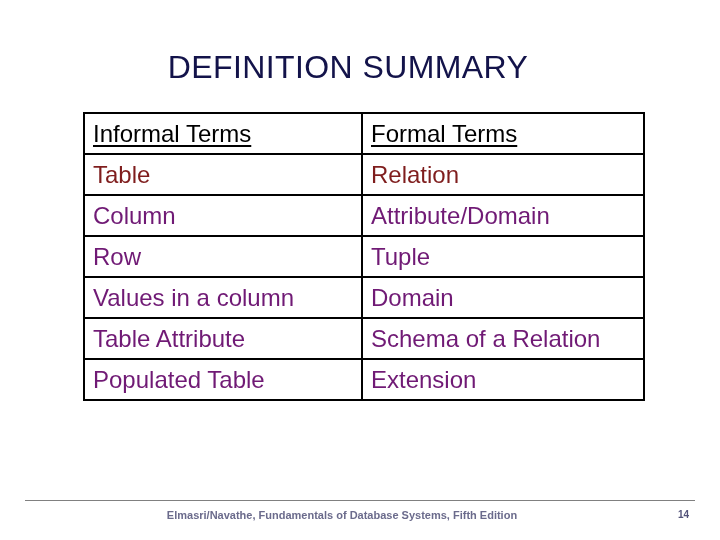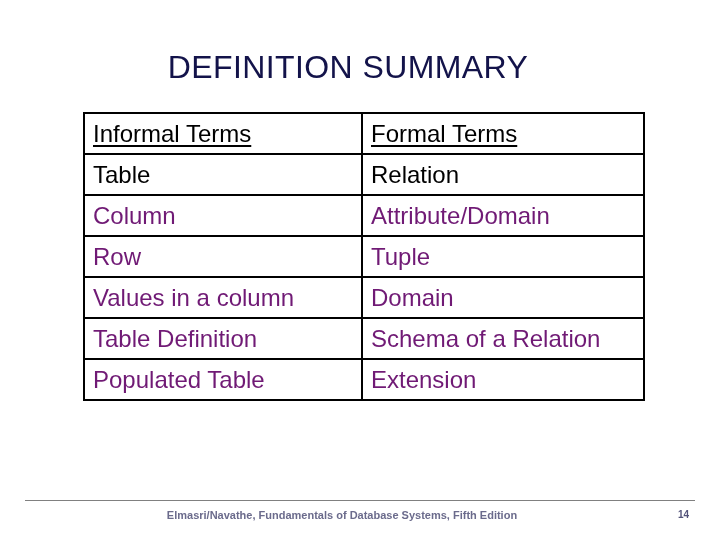--- a/index.html
+++ b/index.html
@@ -63,21 +63,21 @@
   }
 
   .term-table tr.header-row td {
     color: #000000;
   }
   .term-table tr.header-row td .hdr {
     text-decoration: underline;
     text-underline-offset: 3px;
   }
   .term-table tr.plain-row td {
-    color: #000000;
+    color: #7f1d1d;
   }
 
   
   .footer-rule {
     position: absolute;
     left: 25px;
     top: 500px;
     width: 670px;
     height: 1px;
     background: #808080;
@@ -133,21 +133,21 @@
       </tr>
       <tr>
         <td>Row</td>
         <td>Tuple</td>
       </tr>
       <tr>
         <td>Values in a column</td>
         <td>Domain</td>
       </tr>
       <tr>
-        <td>Table Definition</td>
+        <td>Table Attribute</td>
         <td>Schema of a Relation</td>
       </tr>
       <tr>
         <td>Populated Table</td>
         <td>Extension</td>
       </tr>
     </tbody>
   </table>
 
   <div class="footer-rule"></div>

